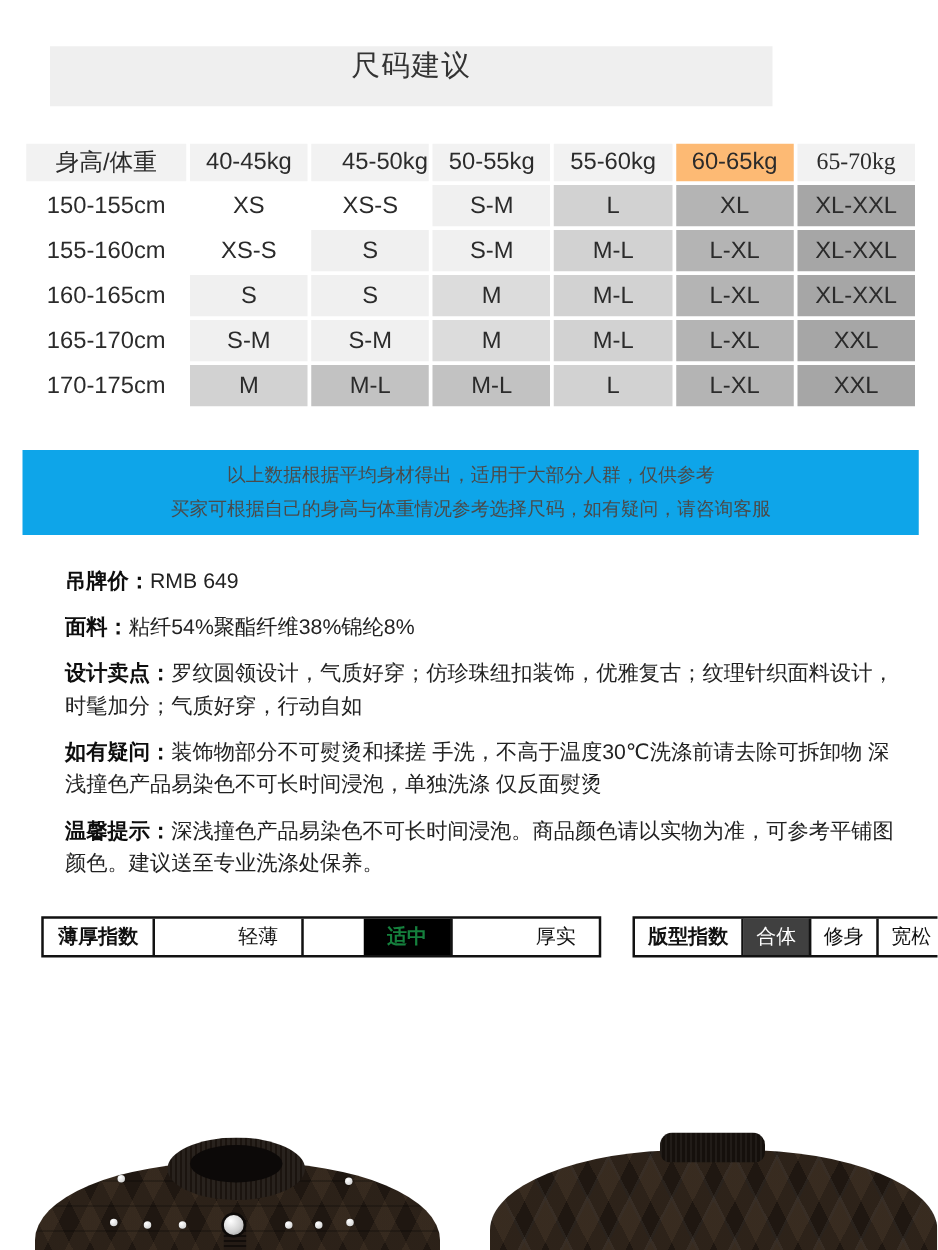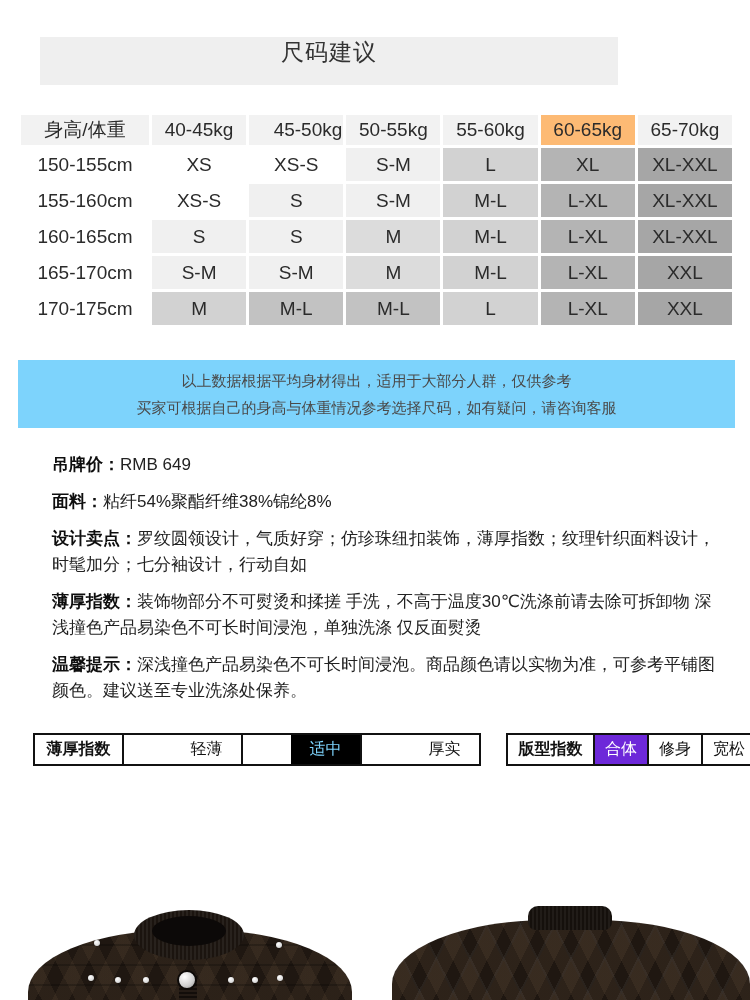--- a/index.html
+++ b/index.html
@@ -126,21 +126,21 @@
       <col>
   </colgroup>
   <thead>
     <tr>
       <th style="background: rgb(242, 242, 242);">身高/体重</th>
       <th style="background: rgb(242, 242, 242);">40-45kg</th>
       <th style="background: rgb(242, 242, 242); text-align: right;">45-50kg</th>
       <th style="background: rgb(242, 242, 242);">50-55kg</th>
       <th style="background: rgb(242, 242, 242);">55-60kg</th>
       <th style="background: #fdba74;">60-65kg</th>
-      <th style="background: rgb(242, 242, 242);">65-70kg</th>
+      <th style="background: rgb(242, 242, 242); font-family: Liberation Serif, serif;">65-70kg</th>
     </tr>
   </thead>
   <tbody>
       <tr>
         <td class="height-cell">150-155cm</td>
         <td style="background: rgb(255, 255, 255);">XS</td>
         <td style="background: rgb(255, 255, 255);">XS-S</td>
         <td style="background: rgb(240, 240, 240);">S-M</td>
         <td style="background: rgb(210, 210, 210);">L</td>
         <td style="background: rgb(180, 180, 180);">XL</td>
@@ -178,56 +178,56 @@
         <td style="background: rgb(210, 210, 210);">M</td>
         <td style="background: rgb(194, 194, 194);">M-L</td>
         <td style="background: rgb(194, 194, 194);">M-L</td>
         <td style="background: rgb(210, 210, 210);">L</td>
         <td style="background: rgb(180, 180, 180);">L-XL</td>
         <td style="background: rgb(166, 166, 166);">XXL</td>
       </tr>
     </tbody>
 </table>
 
-<div class="note-box" style="background: #7dd3fc;">
+<div class="note-box" style="background: #0ea5e9;">
   <div class="nl">以上数据根据平均身材得出，适用于大部分人群，仅供参考</div>
   <div class="nl">买家可根据自己的身高与体重情况参考选择尺码，如有疑问，请咨询客服</div>
 </div>
 
 <div class="details">
   <p class="detail">
     <span class="lbl">吊牌价：</span><span>RMB 649</span>
   </p>
   <p class="detail">
     <span class="lbl">面料：</span><span>粘纤54%聚酯纤维38%锦纶8%</span>
   </p>
   <p class="detail">
-    <span class="lbl">设计卖点：</span><span>罗纹圆领设计，气质好穿；仿珍珠纽扣装饰，薄厚指数；纹理针织面料设计，时髦加分；七分袖设计，行动自如</span>
-  </p>
-  <p class="detail">
-    <span class="lbl">薄厚指数：</span><span>装饰物部分不可熨烫和揉搓 手洗，不高于温度30℃洗涤前请去除可拆卸物 深浅撞色产品易染色不可长时间浸泡，单独洗涤 仅反面熨烫</span>
+    <span class="lbl">设计卖点：</span><span>罗纹圆领设计，气质好穿；仿珍珠纽扣装饰，优雅复古；纹理针织面料设计，时髦加分；气质好穿，行动自如</span>
+  </p>
+  <p class="detail">
+    <span class="lbl">如有疑问：</span><span>装饰物部分不可熨烫和揉搓 手洗，不高于温度30℃洗涤前请去除可拆卸物 深浅撞色产品易染色不可长时间浸泡，单独洗涤 仅反面熨烫</span>
   </p>
   <p class="detail">
     <span class="lbl">温馨提示：</span><span>深浅撞色产品易染色不可长时间浸泡。商品颜色请以实物为准，可参考平铺图颜色。建议送至专业洗涤处保养。</span>
   </p>
 </div>
 
 <div class="index-bars">
   <div class="index-bar bar-thickness">
     <div class="idx-label">薄厚指数</div>
     <div style="display:flex">
         <div class="idx-opt">轻薄</div>
-        <div class="idx-opt selected" style="background: rgb(0, 0, 0); color: #7dd3fc;">适中</div>
+        <div class="idx-opt selected" style="background: rgb(0, 0, 0); color: #15803d; font-weight: bold;">适中</div>
         <div class="idx-opt">厚实</div>
       </div>
   </div>
   <div class="index-bar bar-fit">
     <div class="idx-label">版型指数</div>
     <div style="display:flex">
-        <div class="idx-opt selected" style="background: #6d28d9; color: rgb(255, 255, 255);">合体</div>
+        <div class="idx-opt selected" style="background: #404040; color: rgb(255, 255, 255);">合体</div>
         <div class="idx-opt">修身</div>
         <div class="idx-opt">宽松</div>
       </div>
   </div>
 </div>
 
 <div class="photos">
   <div class="sweater sw-front">
     <div class="sw-body"></div>
     <div class="collar-front"></div>

